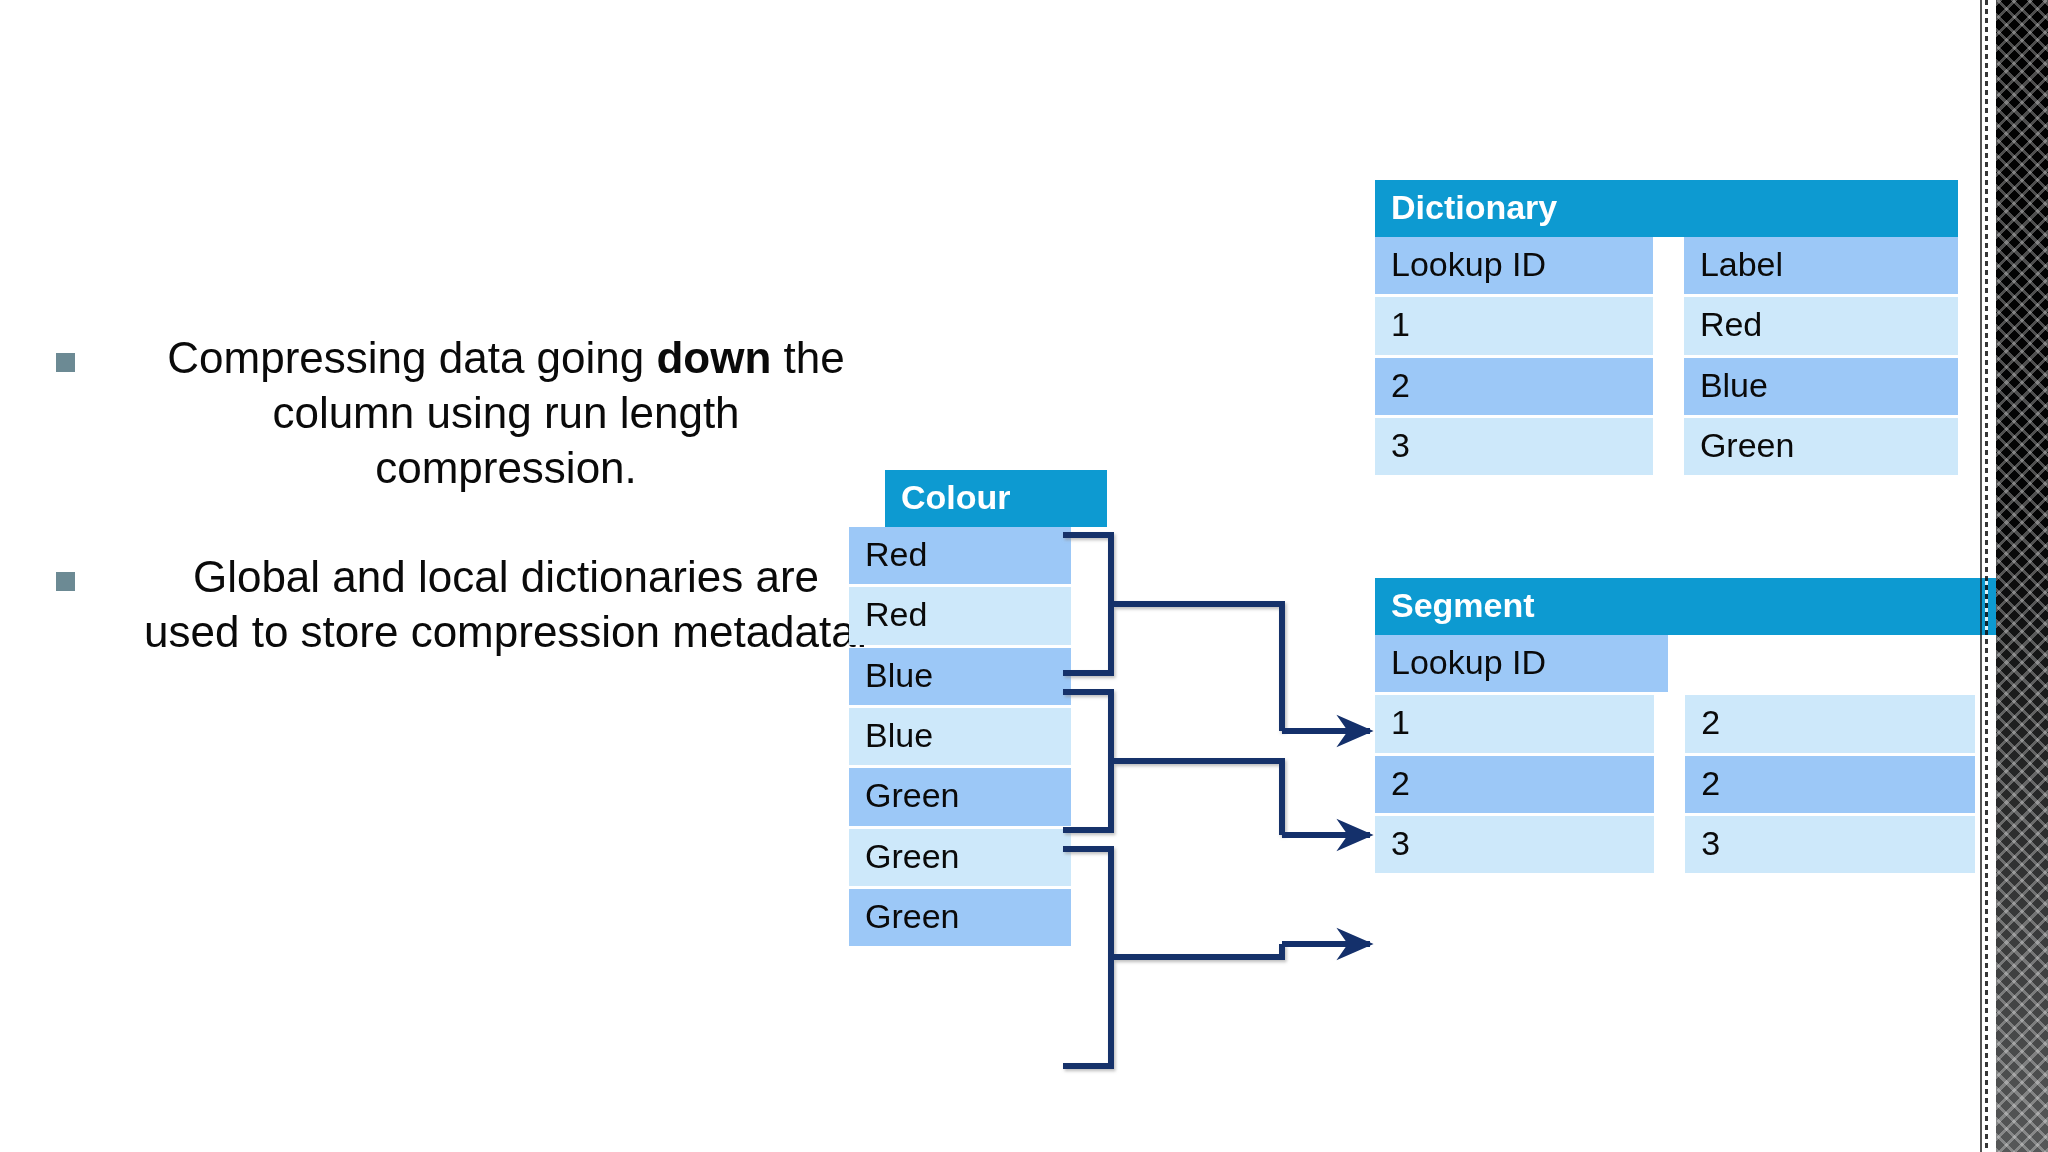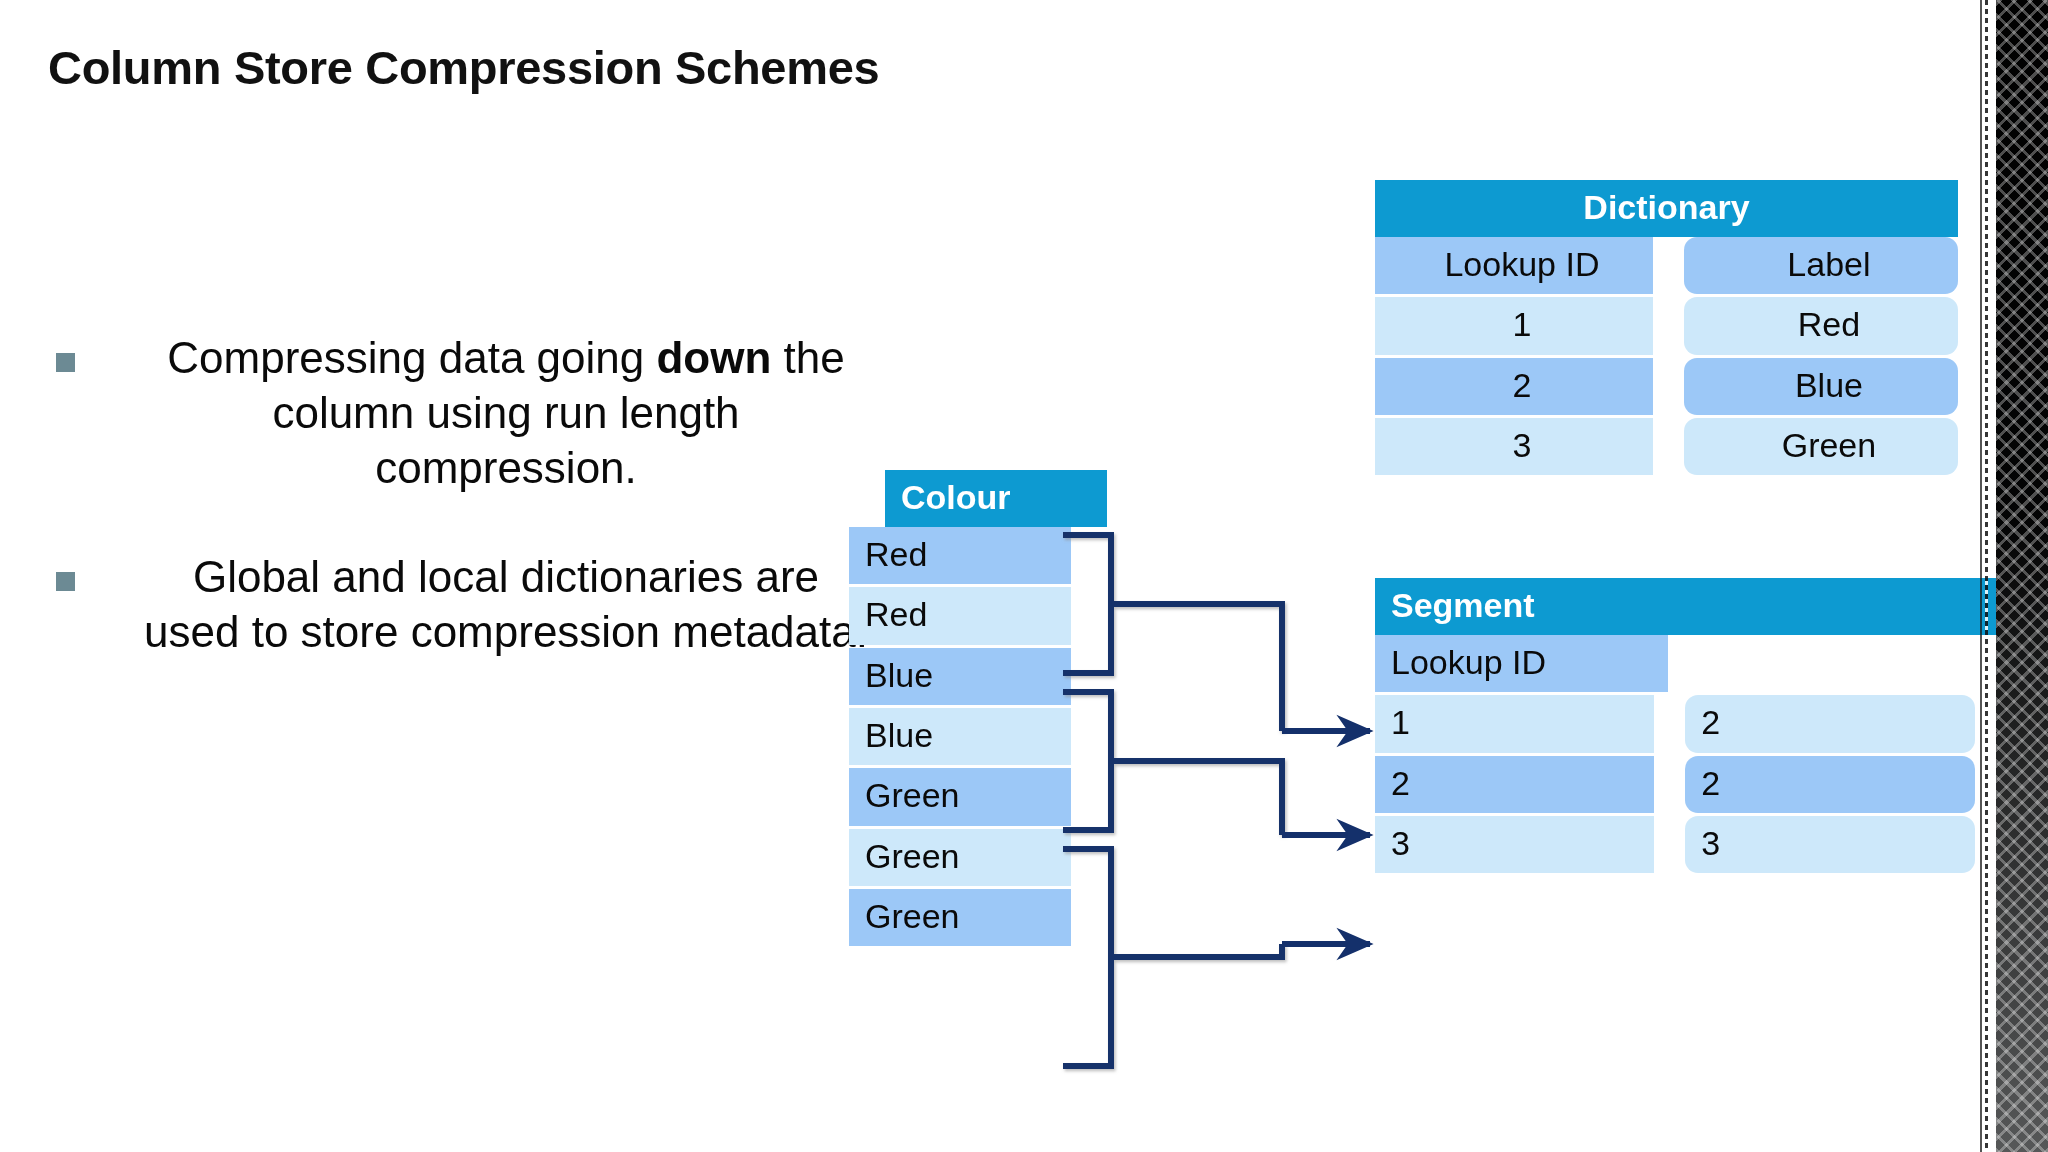--- a/index.html
+++ b/index.html
@@ -70,32 +70,32 @@
     padding:9px 0 11px 16px;
     box-sizing:border-box;
     line-height:1.1;
     white-space:nowrap;
     overflow:hidden;
   }
   .hdr-row .cell{background:#9CC8F7;}
   .row-light .cell{background:#CDE8FA;}
   .row-dark  .cell{background:#9CC8F7;}
   .row + .row{margin-top:3px;}
-  .cell + .cell{margin-left:3px;border-radius:13px;}
+  .cell + .cell{margin-left:3px;}
 
   
   #colour-table{
     left:849px;top:470px;width:222px;
   }
   #colour-table .caption{width:222px;margin-left:36px;}
   #colour-table .cell{width:222px;}
 
   
   #dictionary-table{
-    left:1375px;top:180px;width:583px;text-align:center;
+    left:1375px;top:180px;width:583px;
   }
   #dictionary-table .caption{width:583px;}
   #dictionary-table .cell.c1{width:292px;}
   #dictionary-table .cell.c2{width:288px;}
 
   
   #segment-table{
     left:1375px;top:578px;width:600px;
   }
   #segment-table .caption{width:634px;}
@@ -129,21 +129,20 @@
       repeating-linear-gradient(45deg, rgba(255,255,255,.30) 0 3px, rgba(0,0,0,0) 3px 11px),
       repeating-linear-gradient(-45deg, rgba(255,255,255,.30) 0 3px, rgba(0,0,0,0) 3px 11px),
       linear-gradient(to bottom, rgba(0,0,0,.95) 0%, rgba(0,0,0,.72) 45%, rgba(255,255,255,.30) 100%);
   }
 </style>
 </head>
 <body>
 
 <div id="slide">
 
-  <div id="title">Column Store Compression Schemes</div>
 
   <div id="bullets">
 
     <div class="bullet-row">
       <span class="bullet-marker"></span>
       <div class="bullet-text"><span>Compressing data going </span><b>down</b><span> the column using run length compression.</span></div>
     </div>
 
     <div class="bullet-row">
       <span class="bullet-marker"></span>

